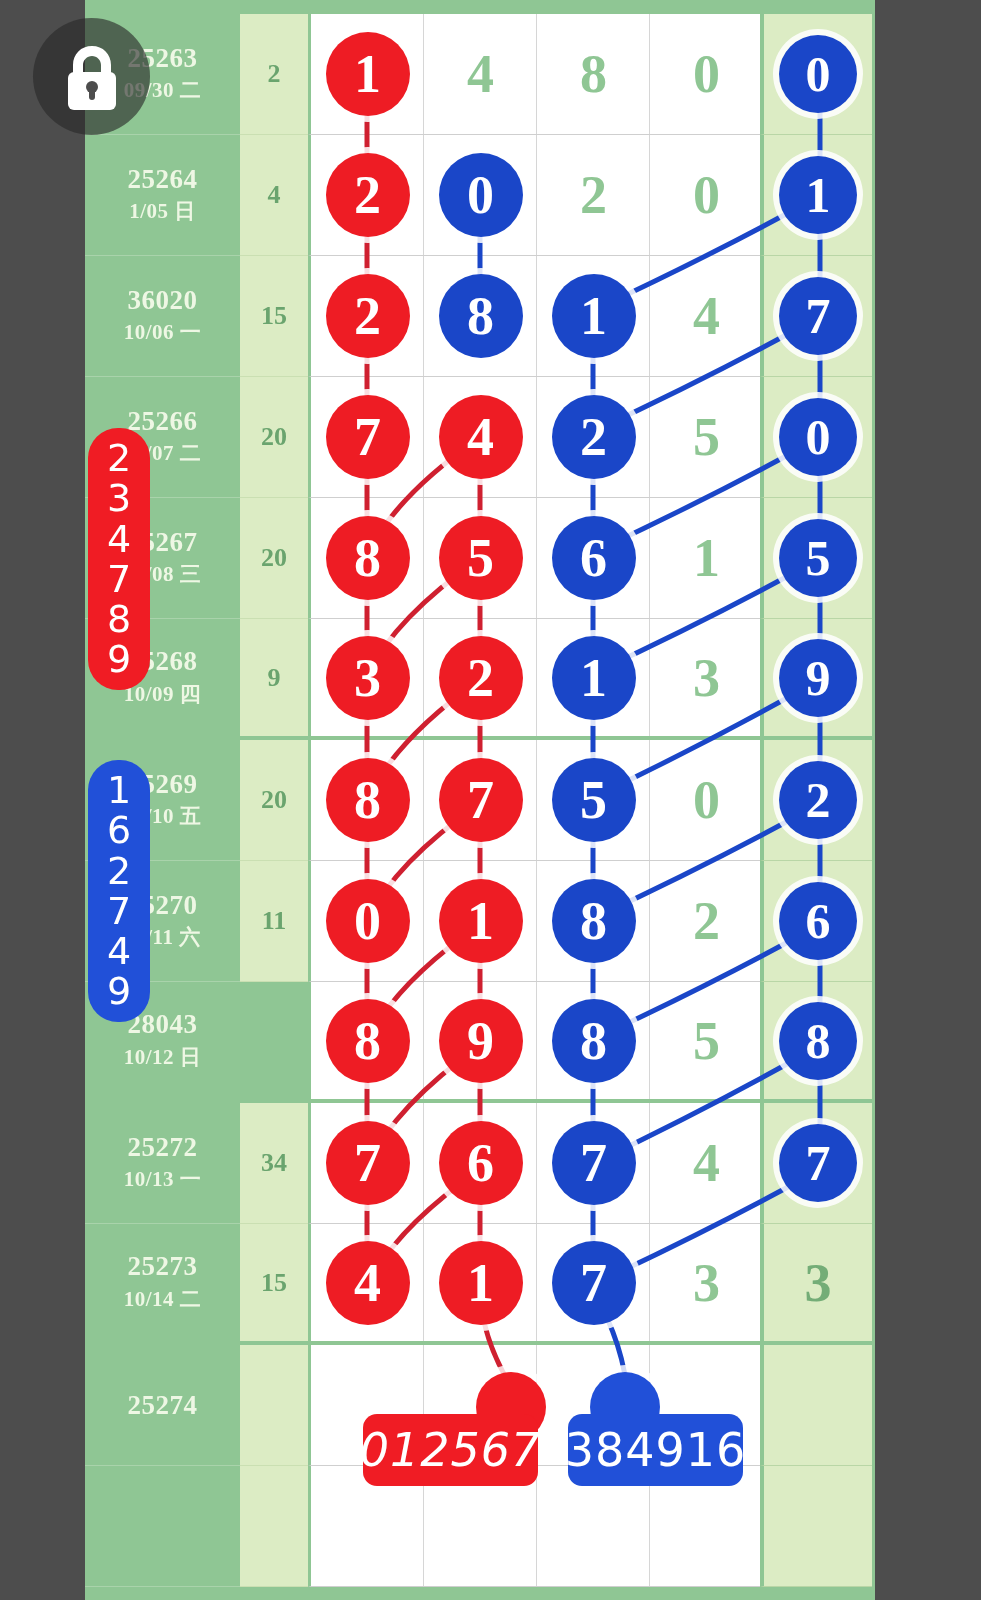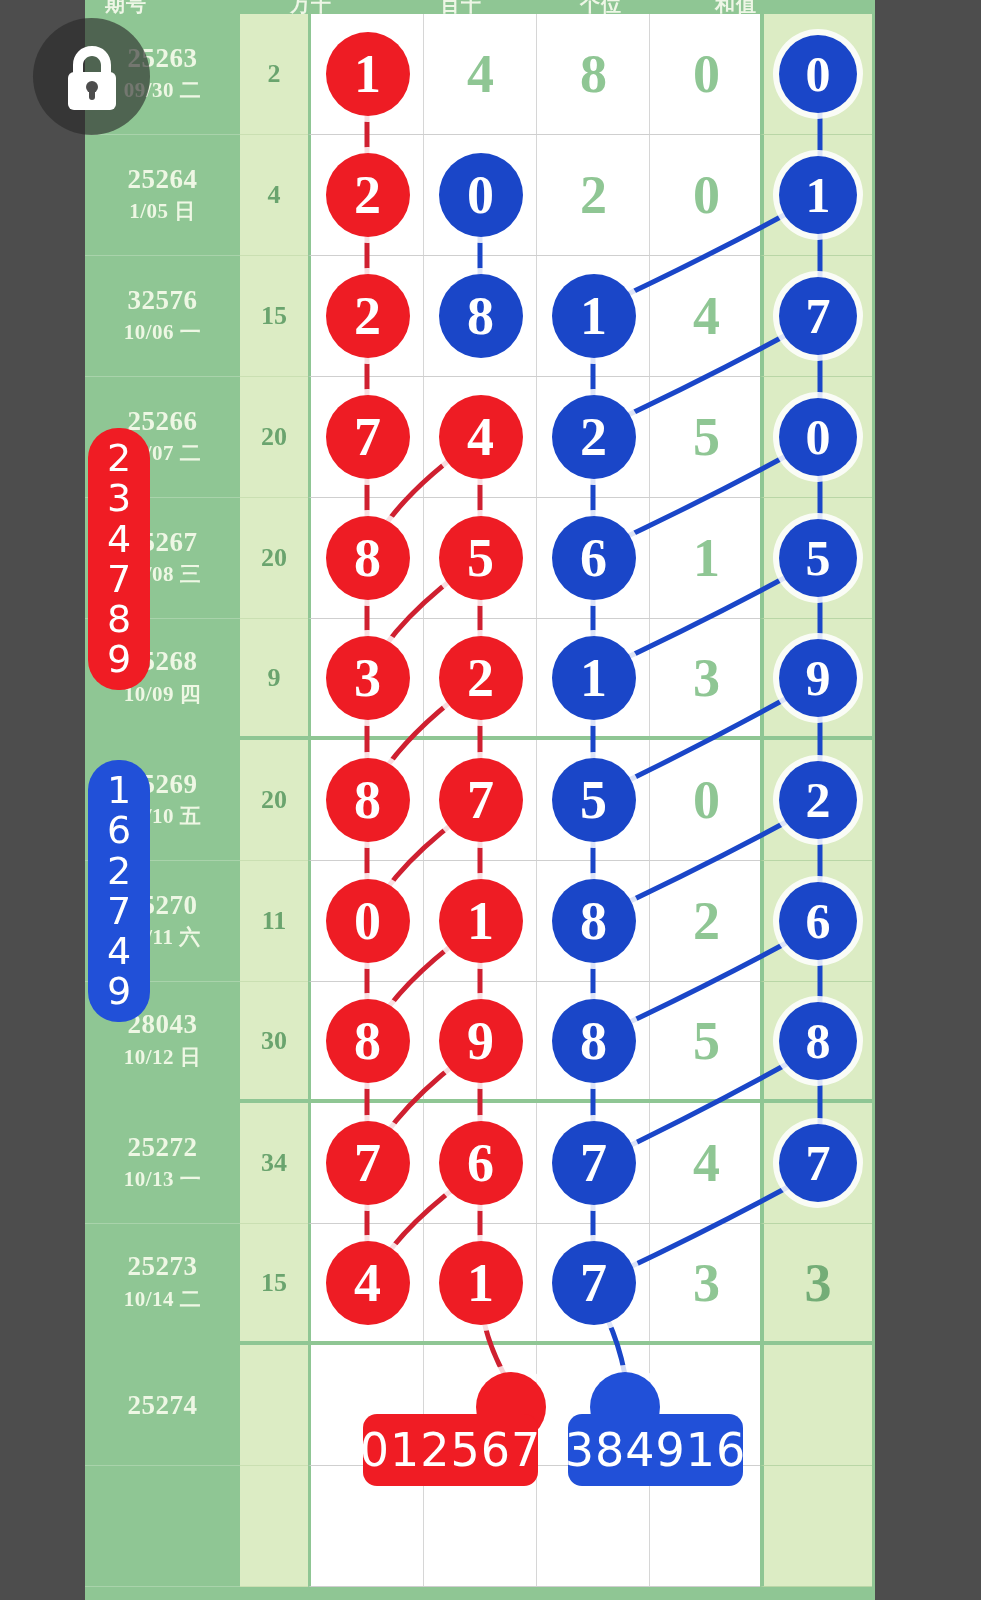--- a/index.html
+++ b/index.html
@@ -142,27 +142,20 @@
   .wm .url{color:#7b2020;font-size:23px;letter-spacing:1px;margin-top:-2px;
            font-family:"Liberation Serif",serif;}
 </style>
 </head>
 <body>
 
 <div id="stage">
 
   <div class="panel"></div>
 
-  <div class="hdrstrip">
-    <span class="h" style="left:105px">期号</span>
-    <span class="h" style="left:290px">万千</span>
-    <span class="h" style="left:440px">百十</span>
-    <span class="h" style="left:580px">个位</span>
-    <span class="h" style="left:715px">和值</span>
-  </div>
 
   <div class="grid" id="grid">
       <div class="row">
         <div class="c-issue">
           <div class="num">25263</div>
           <div class="date">09/30 二</div>
         </div>
         <div class="c-sum">2</div>
         <div class="c-body">
           <div class="vline" style="left: 112px;"></div>
@@ -207,21 +200,21 @@
           <div class="cell" style="left: 339px;">
             <div class="plain">0</div>
           </div>
         </div>
         <div class="c-last">
           <div class="ball blue">1</div>
         </div>
       </div>
       <div class="row">
         <div class="c-issue">
-          <div class="num">32576</div>
+          <div class="num">36020</div>
           <div class="date">10/06 一</div>
         </div>
         <div class="c-sum">15</div>
         <div class="c-body">
           <div class="vline" style="left: 112px;"></div>
           <div class="vline" style="left: 225px;"></div>
           <div class="vline" style="left: 338px;"></div>
           <div class="cell" style="left: 0px;">
             <div class="ball red">2</div>
           </div>
@@ -372,21 +365,20 @@
         </div>
         <div class="c-last">
           <div class="ball blue">6</div>
         </div>
       </div>
       <div class="row sep">
         <div class="c-issue">
           <div class="num">28043</div>
           <div class="date">10/12 日</div>
         </div>
-        <div class="c-sum">30</div>
         <div class="c-body">
           <div class="vline" style="left: 112px;"></div>
           <div class="vline" style="left: 225px;"></div>
           <div class="vline" style="left: 338px;"></div>
           <div class="cell" style="left: 0px;">
             <div class="ball red">8</div>
           </div>
           <div class="cell" style="left: 113px;">
             <div class="ball red">9</div>
           </div>
@@ -540,21 +532,21 @@
       <path d="M 820 803.5 Q 716.5 861 593 918.5" stroke="#1a46c8" stroke-width="5" fill="none" stroke-linecap="round"></path>
       <path d="M 820 924.5 Q 716.5 982 593 1039.5" stroke="#1a46c8" stroke-width="5" fill="none" stroke-linecap="round"></path>
       <path d="M 820 1045.5 Q 716.5 1104.5 593 1163.5" stroke="#1a46c8" stroke-width="5" fill="none" stroke-linecap="round"></path>
       <path d="M 820 1169.5 Q 716.5 1227 593 1284.5" stroke="#1a46c8" stroke-width="5" fill="none" stroke-linecap="round"></path>
       <path d="M 480 1290.5 Q 482 1345.25 520 1400" stroke="#cf2030" stroke-width="5" fill="none" stroke-linecap="round"></path>
       <path d="M 593 1290.5 Q 624.5 1345.25 628 1400" stroke="#1a46c8" stroke-width="5" fill="none" stroke-linecap="round"></path>
     </svg>
 
   <div class="tag red" style="left:448px;top:1372px;">
     <div class="knob" style="left:28px"></div>
-    <div class="plate" style="left:-85px;width:175px;">012567</div>
+    <div class="plate" style="left:-85px;width:175px;font-style:italic;">012567</div>
   </div>
   <div class="tag blue" style="left:600px;top:1372px;">
     <div class="knob" style="left:-10px"></div>
     <div class="plate" style="left:-32px;width:175px;">384916</div>
   </div>
 
   <div class="sidebadge red" id="badge-red" style="left:88px;top:428px;">
       <div>2</div>
       <div>3</div>
       <div>4</div>

